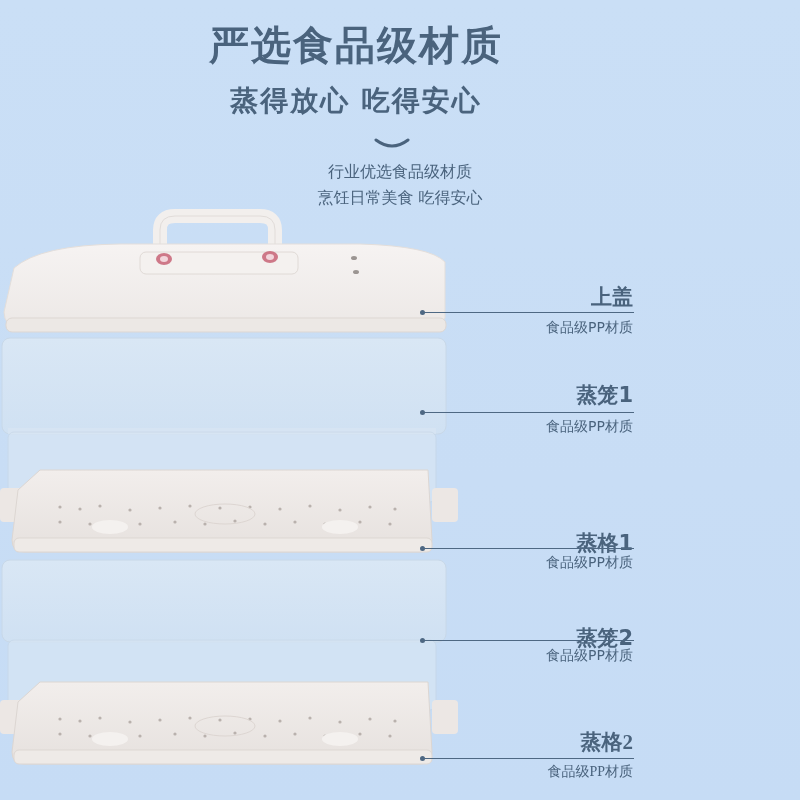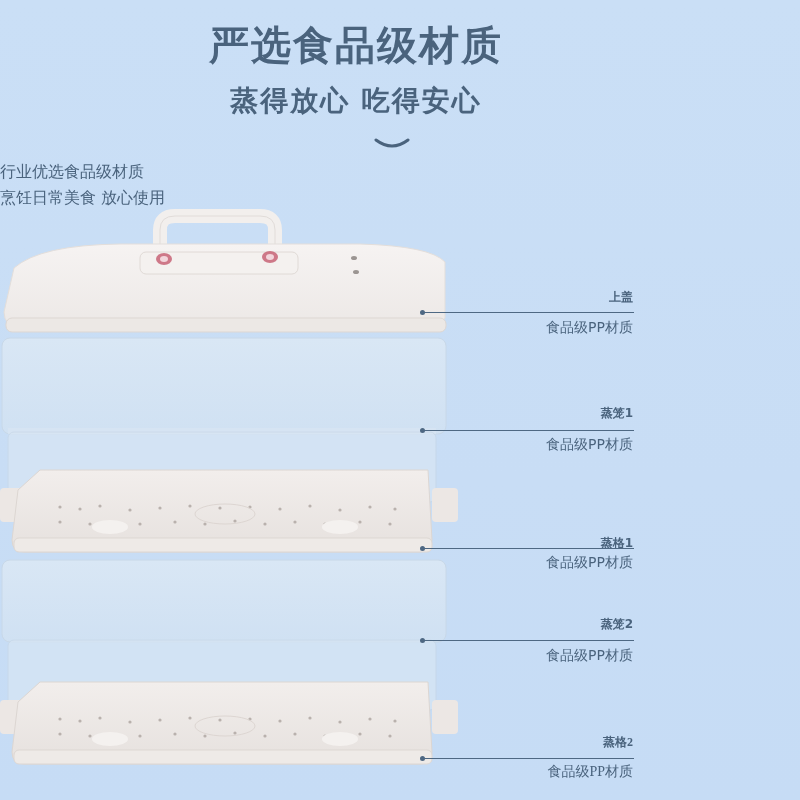--- a/index.html
+++ b/index.html
@@ -12,33 +12,33 @@
   .headline {
     position:absolute; left:0; width:712px; text-align:center;
     font-weight:bold; color:#4a637d; letter-spacing:2px;
   }
   #h1 { top:22px; font-size:40px; line-height:46px; }
   #h2 { top:78px; font-size:28px; line-height:46px; }
   .smile {
     position:absolute; left:374px; top:136px; width:36px; height:14px;
   }
   .sub {
-    position:absolute; left:0; width:800px; 
+    position:absolute; left:0; width:800px; text-align:center;
     font-size:16px; line-height:22px; color:#4a637d;
   }
   #s1 { top:161px; }
   #s2 { top:187px; }
 
   
   .product { position:absolute; left:0; top:0; width:470px; height:800px; }
 
   
   .callout { position:absolute; left:420px; width:216px; height:50px; }
   .callout .label {
-    position:absolute; right:3px; top:0; font-size:12px; line-height:22px;
+    position:absolute; right:3px; top:0; font-size:21px; line-height:22px;
     font-weight:bold; color:#4a637d; white-space:nowrap;
   }
   .callout .rule {
     position:absolute; left:2px; right:2px; height:1px; background:#4e6883;
   }
   .callout .dot {
     position:absolute; left:0; width:5px; height:5px; border-radius:50%;
     background:#4e6883;
   }
   .callout .sublabel {
@@ -50,21 +50,21 @@
 <body>
 
 <div id="h1" class="headline">严选食品级材质</div>
 <div id="h2" class="headline">蒸得放心 吃得安心</div>
 
 <svg class="smile" viewBox="0 0 36 14">
   <path d="M2 4 Q18 16 34 4" fill="none" stroke="#4a637d" stroke-width="3" stroke-linecap="round"></path>
 </svg>
 
 <div id="s1" class="sub">行业优选食品级材质</div>
-<div id="s2" class="sub">烹饪日常美食 放心使用</div>
+<div id="s2" class="sub">烹饪日常美食 吃得安心</div>
 
 <svg class="product" viewBox="0 0 470 800">
   <defs>
     <linearGradient id="lidG" x1="0" y1="0" x2="0" y2="1">
       <stop offset="0" stop-color="#f6f3f2"></stop>
       <stop offset="1" stop-color="#ece8e6"></stop>
     </linearGradient>
     <linearGradient id="clearG" x1="0" y1="0" x2="0" y2="1">
       <stop offset="0" stop-color="#dbe8f5" stop-opacity="0.9"></stop>
       <stop offset="1" stop-color="#d2e2f2" stop-opacity="0.8"></stop>
@@ -180,36 +180,36 @@
   </g>
 </svg>
 
 <div class="callout" style="top:286px;">
   <span class="label" style="top:0;">上盖</span>
   <span class="dot" style="top:24px;"></span>
   <span class="rule" style="top:26px;"></span>
   <span class="sublabel" style="top:33px;">食品级PP材质</span>
 </div>
 
-<div class="callout" style="top:402px;">
+<div class="callout" style="top:384px;">
   <span class="label" style="top:0;">蒸笼1</span>
   <span class="dot" style="top:26px;"></span>
   <span class="rule" style="top:28px;"></span>
   <span class="sublabel" style="top:34px;">食品级PP材质</span>
 </div>
 
 <div class="callout" style="top:520px;">
   <span class="label" style="top:12px;">蒸格1</span>
   <span class="dot" style="top:26px;"></span>
   <span class="rule" style="top:28px;"></span>
   <span class="sublabel" style="top:34px;">食品级PP材质</span>
 </div>
 
 <div class="callout" style="top:613px;">
-  <span class="label" style="top:0;">蒸笼2</span>
+  <span class="label" style="top:14px;">蒸笼2</span>
   <span class="dot" style="top:25px;"></span>
   <span class="rule" style="top:27px;"></span>
   <span class="sublabel" style="top:34px;">食品级PP材质</span>
 </div>
 
 <div class="callout" style="top:731px;font-family:Liberation Serif, serif;">
   <span class="label" style="top:0;">蒸格2</span>
   <span class="dot" style="top:25px;"></span>
   <span class="rule" style="top:27px;"></span>
   <span class="sublabel" style="top:33px;">食品级PP材质</span>

